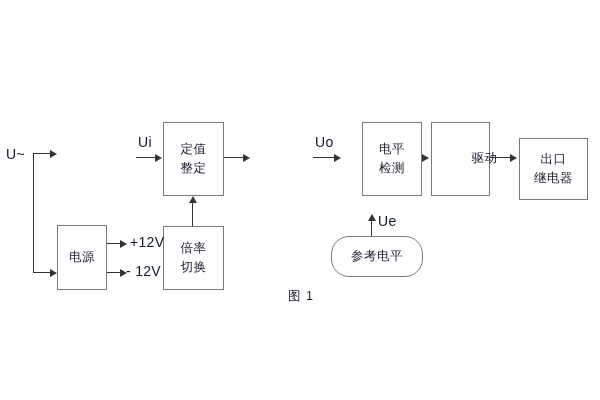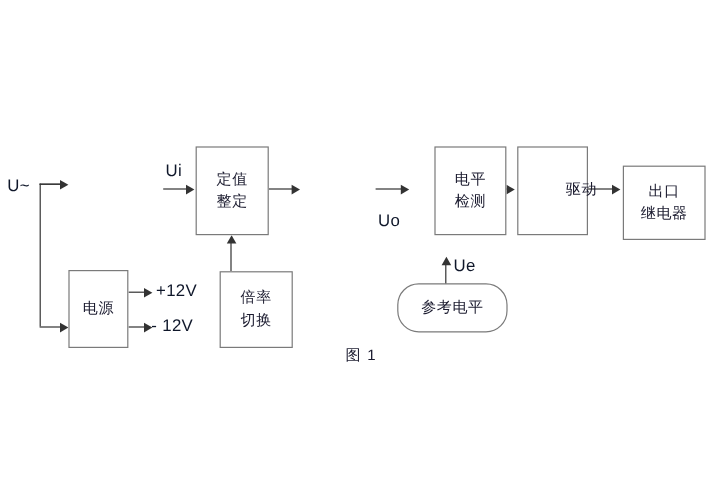--- a/index.html
+++ b/index.html
@@ -150,32 +150,32 @@
 
   <div class="box" style="left:519px; top:138px; width:69px; height:62px;">
     <span class="line">出口</span>
     <span class="line">继电器</span>
   </div>
 
   <div class="box" style="left:57px; top:225px; width:50px; height:65px;">
     <span class="line">电源</span>
   </div>
 
-  <div class="box" style="left:163px; top:226px; width:61px; height:64px;margin-left:20px;">
+  <div class="box" style="left:163px; top:226px; width:61px; height:64px;">
     <span class="line">倍率</span>
     <span class="line">切换</span>
   </div>
 
   <div class="box" style="left:331px; top:236px; width:92px; height:41px;border-radius:18px;">
     <span class="line">参考电平</span>
   </div>
 
   <div class="label label-mono" style="left:138px; top:134px;">Ui</div>
 
-  <div class="label label-mono" style="left:315px; top:134px;margin-top:41px;">Uo</div>
+  <div class="label label-mono" style="left:315px; top:134px;">Uo</div>
 
   <div class="label label-mono" style="left:378px; top:213px;">Ue</div>
 
   <div class="label label-mono" style="left:130px; top:234px;">+12V</div>
 
   <div class="label label-mono" style="left:126px; top:263px;">- 12V</div>
 
   <div class="caption" style="left:288px; top:288px;">图 1</div>
 
 </div>

